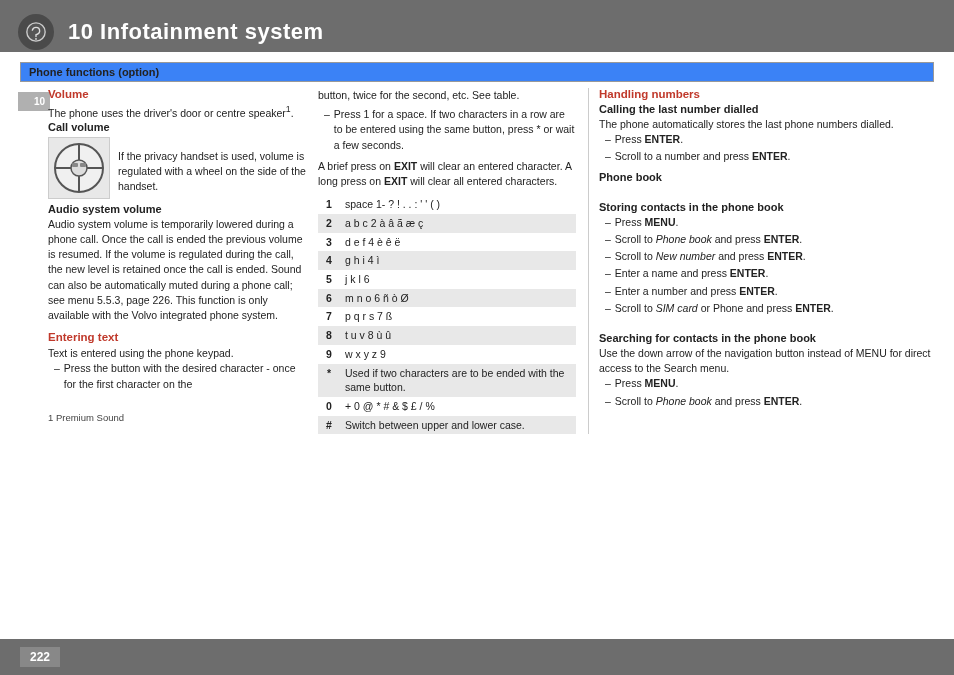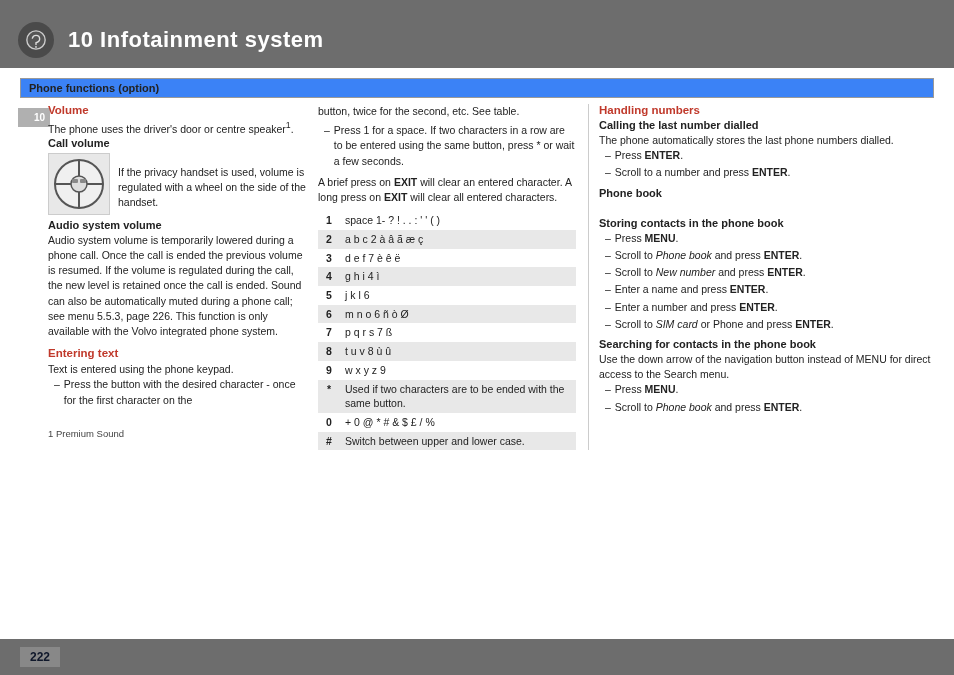--- a/index.html
+++ b/index.html
@@ -12,21 +12,21 @@
       color: #222;
       overflow: hidden;
     }
 
     
     .header {
       background: #6d6d6d;
       display: flex;
       align-items: center;
       padding: 12px 0 0 18px;
-      height: 68px;
+      height: 52px;
     }
     .header-icon {
       width: 36px;
       height: 36px;
       background: #4a4a4a;
       border-radius: 50%;
       display: flex;
       align-items: center;
       justify-content: center;
       margin-right: 14px;
@@ -196,21 +196,21 @@
       left: 0;
       right: 0;
       background: #6d6d6d;
       height: 36px;
       display: flex;
       align-items: center;
       padding: 0 20px;
     }
     .page-number {
       background: #888;
-      color: #0f172a;
+      color: #ffffff;
       font-size: 12px;
       font-weight: bold;
       padding: 3px 10px;
     }
 
     b, strong { font-weight: bold; }
   </style>
 </head>
 <body>
 
@@ -294,21 +294,21 @@
           <tr>
             <td>1</td>
             <td>space 1- ? ! . . : ' ' ( )</td>
           </tr>
           <tr>
             <td>2</td>
             <td>a b c 2 à â ã æ ç</td>
           </tr>
           <tr>
             <td>3</td>
-            <td>d e f 7 è ê ë</td>
+            <td>d e f 4 è ê ë</td>
           </tr>
           <tr>
             <td>4</td>
             <td>g h i 4 ì</td>
           </tr>
           <tr>
             <td>5</td>
             <td>j k l 6</td>
           </tr>
           <tr>
@@ -385,21 +385,21 @@
         <div class="bullet-item">
           <span class="bullet-dash">–</span>
           <span class="body-text">Enter a number and press <strong>ENTER</strong>.</span>
         </div>
         <div class="bullet-item">
           <span class="bullet-dash">–</span>
           <span class="body-text">Scroll to <em>SIM card</em> or Phone and press <strong>ENTER</strong>.</span>
         </div>
       </div>
 
-    <div class="sub-heading" style="margin-top:6px;">Searching for contacts in the phone book</div>
+    <div class="sub-heading" style="margin-top:16px;">Searching for contacts in the phone book</div>
     <p class="body-text">Use the down arrow of the navigation button instead of MENU for direct access to the Search menu.</p>
     <div id="searching-bullets">
         <div class="bullet-item">
           <span class="bullet-dash">–</span>
           <span class="body-text">Press <strong>MENU</strong>.</span>
         </div>
         <div class="bullet-item">
           <span class="bullet-dash">–</span>
           <span class="body-text">Scroll to <em>Phone book</em> and press <strong>ENTER</strong>.</span>
         </div>

